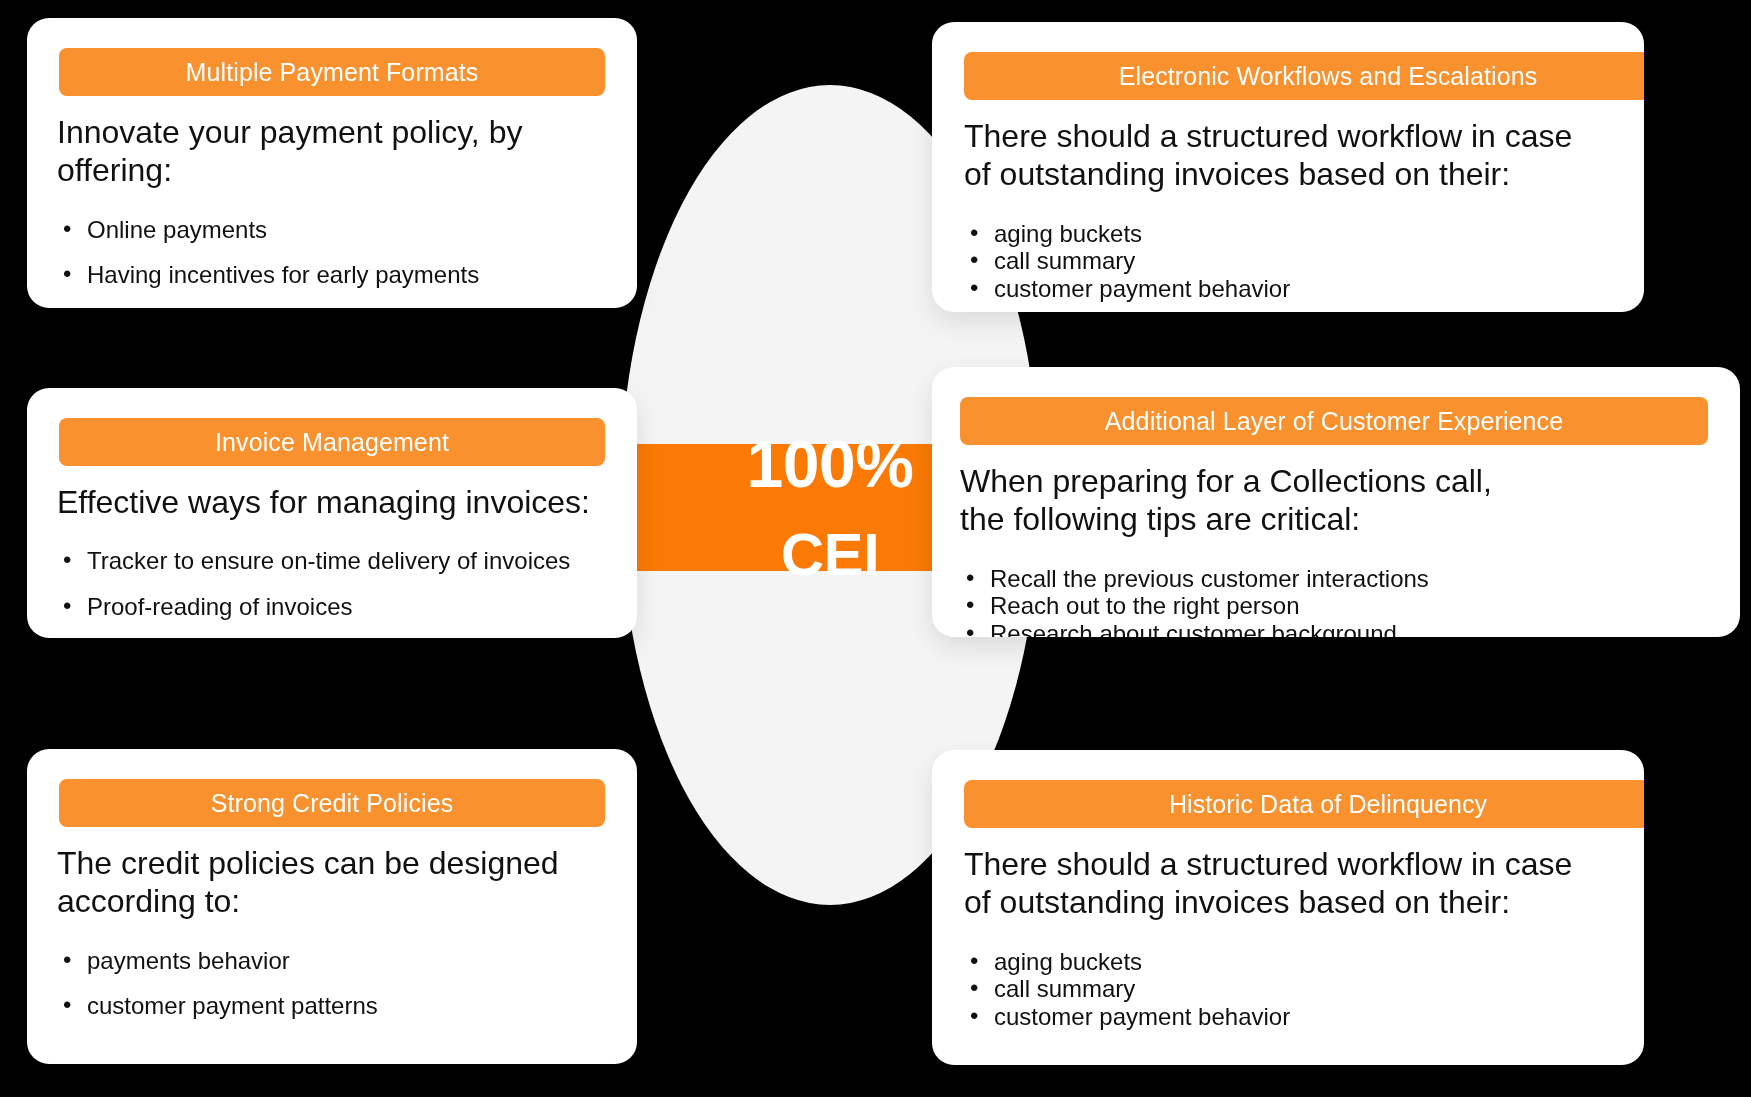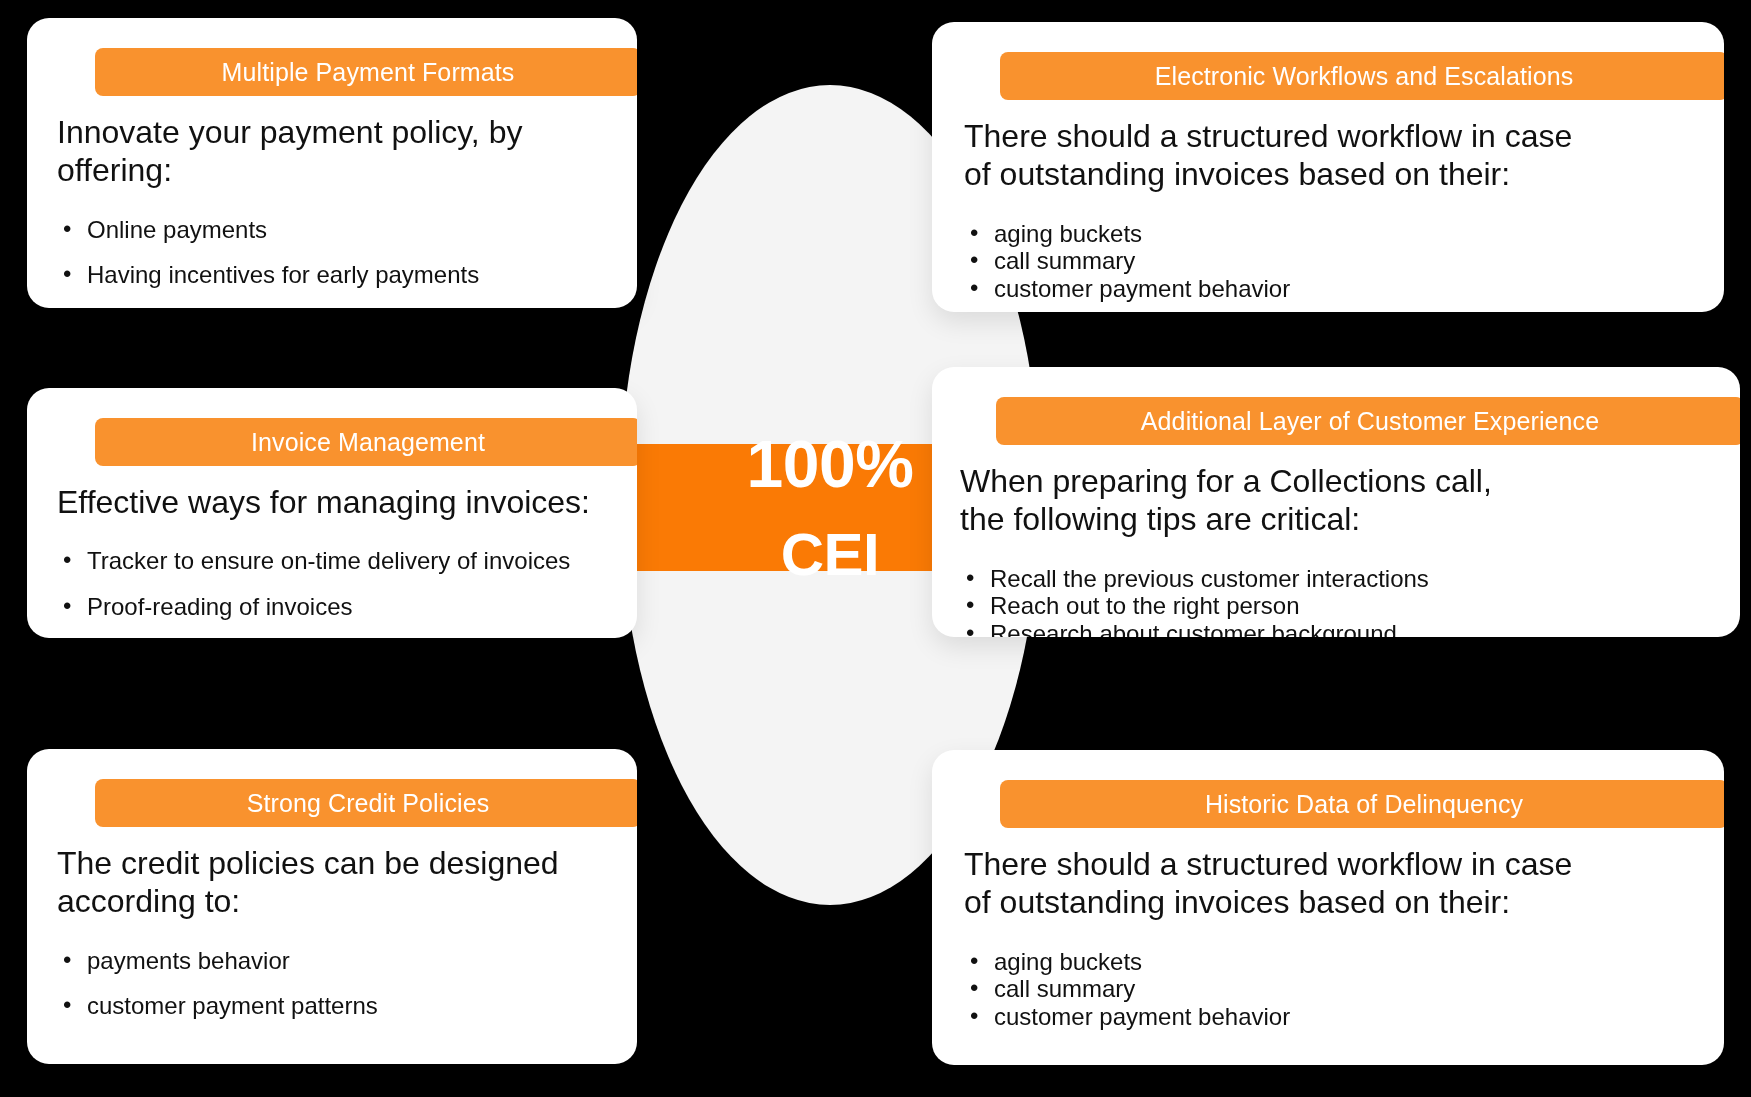--- a/index.html
+++ b/index.html
@@ -66,21 +66,20 @@
     height: 48px;
     background: #f9922e;
     border-radius: 8px;
     color: #ffffff;
     display: flex;
     align-items: center;
     justify-content: center;
     font-size: 25px;
     letter-spacing: 0.1px;
     white-space: nowrap;
-    margin-left: 36px;
   }
   .card-body {
     position: absolute;
     color: #111111;
   }
   .card-intro {
     font-size: 32px;
     line-height: 1.2;
     margin: 0;
     white-space: pre-line;
@@ -105,21 +104,21 @@
     line-height: 1.15;
     color: #111111;
   }
 
   
   .card.left { left: 27px; width: 610px; }
   .card.left .card-header { left: 32px; width: 546px; top: 30px; }
   .card.left .card-body  { left: 30px; width: 560px; top: 95px; }
 
   
-  .card.right { left: 932px; width: 792px; }
+  .card.right { left: 932px; width: 712px; }
   .card.right .card-header { left: 32px; width: 728px; top: 30px; }
   .card.right .card-body  { left: 32px; width: 740px; top: 95px; }
 
   
   #card-payment-formats { top: 18px;  height: 290px; }
   #card-invoice-mgmt    { top: 388px; height: 250px; }
   #card-credit-policies { top: 749px; height: 315px; }
 
   #card-workflows       { top: 22px;  height: 290px; }
   #card-experience      { top: 367px; width: 808px; left: 932px; height: 270px; }

